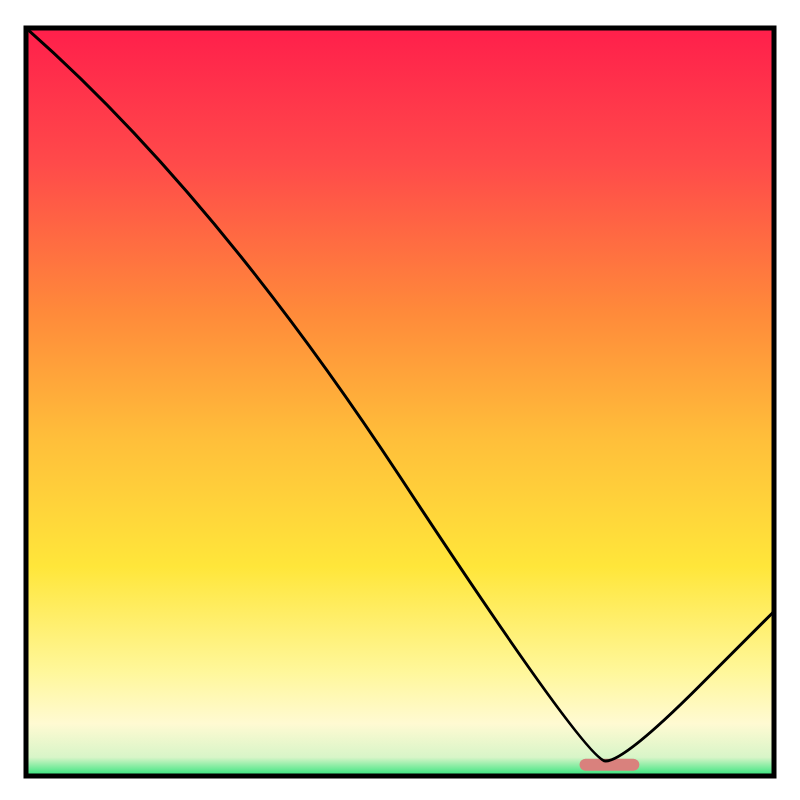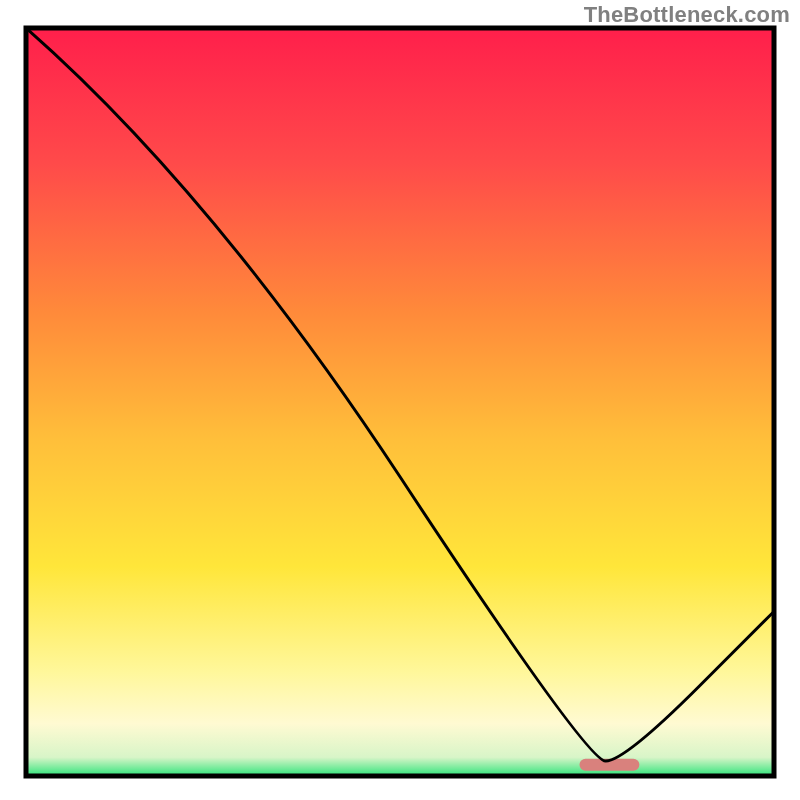--- a/index.html
+++ b/index.html
@@ -27,21 +27,20 @@
   }
   svg {
     display: block;
   }
 </style>
 </head>
 <body>
 
 <div class="stage">
 
-  <div class="watermark">TheBottleneck.com</div>
 
   <svg id="chart-svg" width="800" height="800" viewBox="0 0 800 800">
     <defs>
       <linearGradient id="bg-grad" x1="0" y1="0" x2="0" y2="1">
           <stop offset="0%" stop-color="#ff1f4b"></stop>
           <stop offset="18%" stop-color="#ff4a4a"></stop>
           <stop offset="38%" stop-color="#ff8a3a"></stop>
           <stop offset="55.00000000000001%" stop-color="#ffbf3a"></stop>
           <stop offset="72%" stop-color="#ffe63a"></stop>
           <stop offset="86%" stop-color="#fff79a"></stop>

